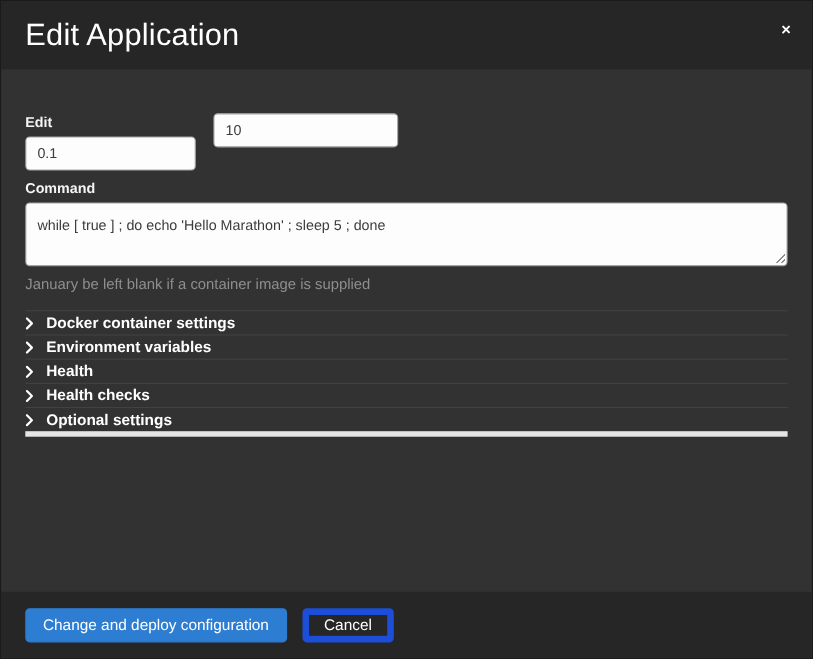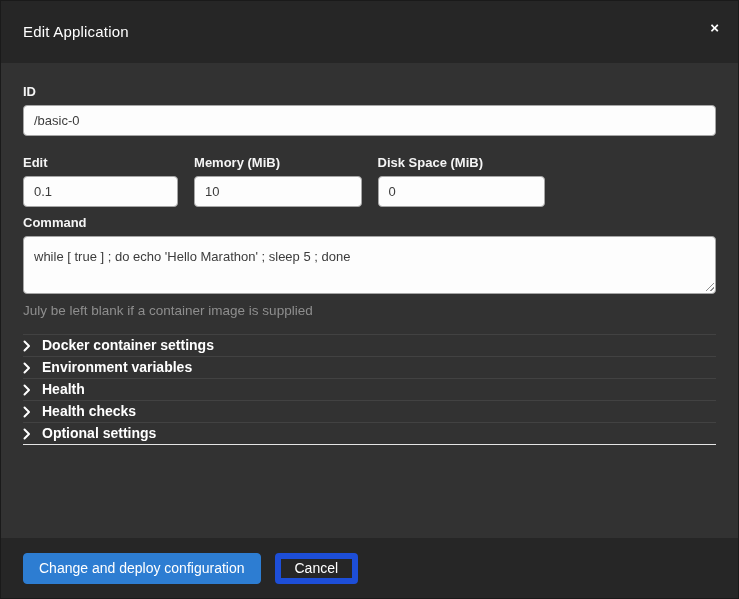--- a/index.html
+++ b/index.html
@@ -19,21 +19,21 @@
   }
   
   .modal-header {
     flex: 0 0 auto;
     background: #262626;
     padding: 17px 22px 18px;
     position: relative;
   }
   .modal-title {
     color: #ffffff;
-    font-size: 15px;
+    font-size: 28px;
     font-weight: 400;
     letter-spacing: .2px;
     line-height: 27px;
   }
   .close-btn {
     position: absolute;
     top: 17px;
     right: 15px;
     background: none;
     border: none;
@@ -113,21 +113,21 @@
   
   .sections { margin-top: 15px; }
   .section-row {
     display: flex;
     align-items: center;
     gap: 11px;
     padding: 2px 0;
     border-top: 1px solid #424242;
     cursor: pointer;
   }
-  .section-row:last-child { border-bottom: 1px solid #e5e5e5; }
+  .section-row:last-child { border-bottom: 5px solid #e5e5e5; }
   .section-label {
     color: #ffffff;
     font-size: 14px;
     font-weight: 700;
     line-height: 17px;
   }
   .chev {
     display: inline-flex;
     width: 8px;
     height: 12px;
@@ -170,47 +170,38 @@
 
 <div class="modal">
 
   <div class="modal-header">
     <div class="modal-title">Edit Application</div>
     <button class="close-btn">×</button>
   </div>
 
   <div class="modal-body">
 
-    <div class="field-group">
-      <label class="field-label">ID</label>
-      <input type="text" class="text-input" value="/basic-0" style="">
-    </div>
 
     <div class="field-row">
       <div class="field-group">
         <label class="field-label">Edit</label>
         <input type="text" class="text-input" value="0.1" style="">
       </div>
       <div class="field-group">
-        <label class="field-label">Memory (MiB)</label>
         <input type="text" class="text-input" value="10" style="">
-      </div>
-      <div class="field-group">
-        <label class="field-label">Disk Space (MiB)</label>
-        <input type="text" class="text-input" value="0" style="">
       </div>
     </div>
 
     <div class="field-group field-group-command">
       <label class="field-label">Command</label>
       <div class="textarea-wrap">
         <textarea class="text-area" style="">while [ true ] ; do echo 'Hello Marathon' ; sleep 5 ; done</textarea>
         <div class="resize-grip"></div>
       </div>
-      <div class="help-text">July be left blank if a container image is supplied</div>
+      <div class="help-text">January be left blank if a container image is supplied</div>
     </div>
 
     <div class="sections">
 
       <div class="section-row">
         <span class="chev">
           <svg width="8" height="12" viewBox="0 0 8 12">
               <polyline points="1.5,1.5 6,6 1.5,10.5" fill="none" stroke="#ffffff" stroke-width="2" stroke-linecap="round" stroke-linejoin="round"></polyline>
             </svg>
         </span>

